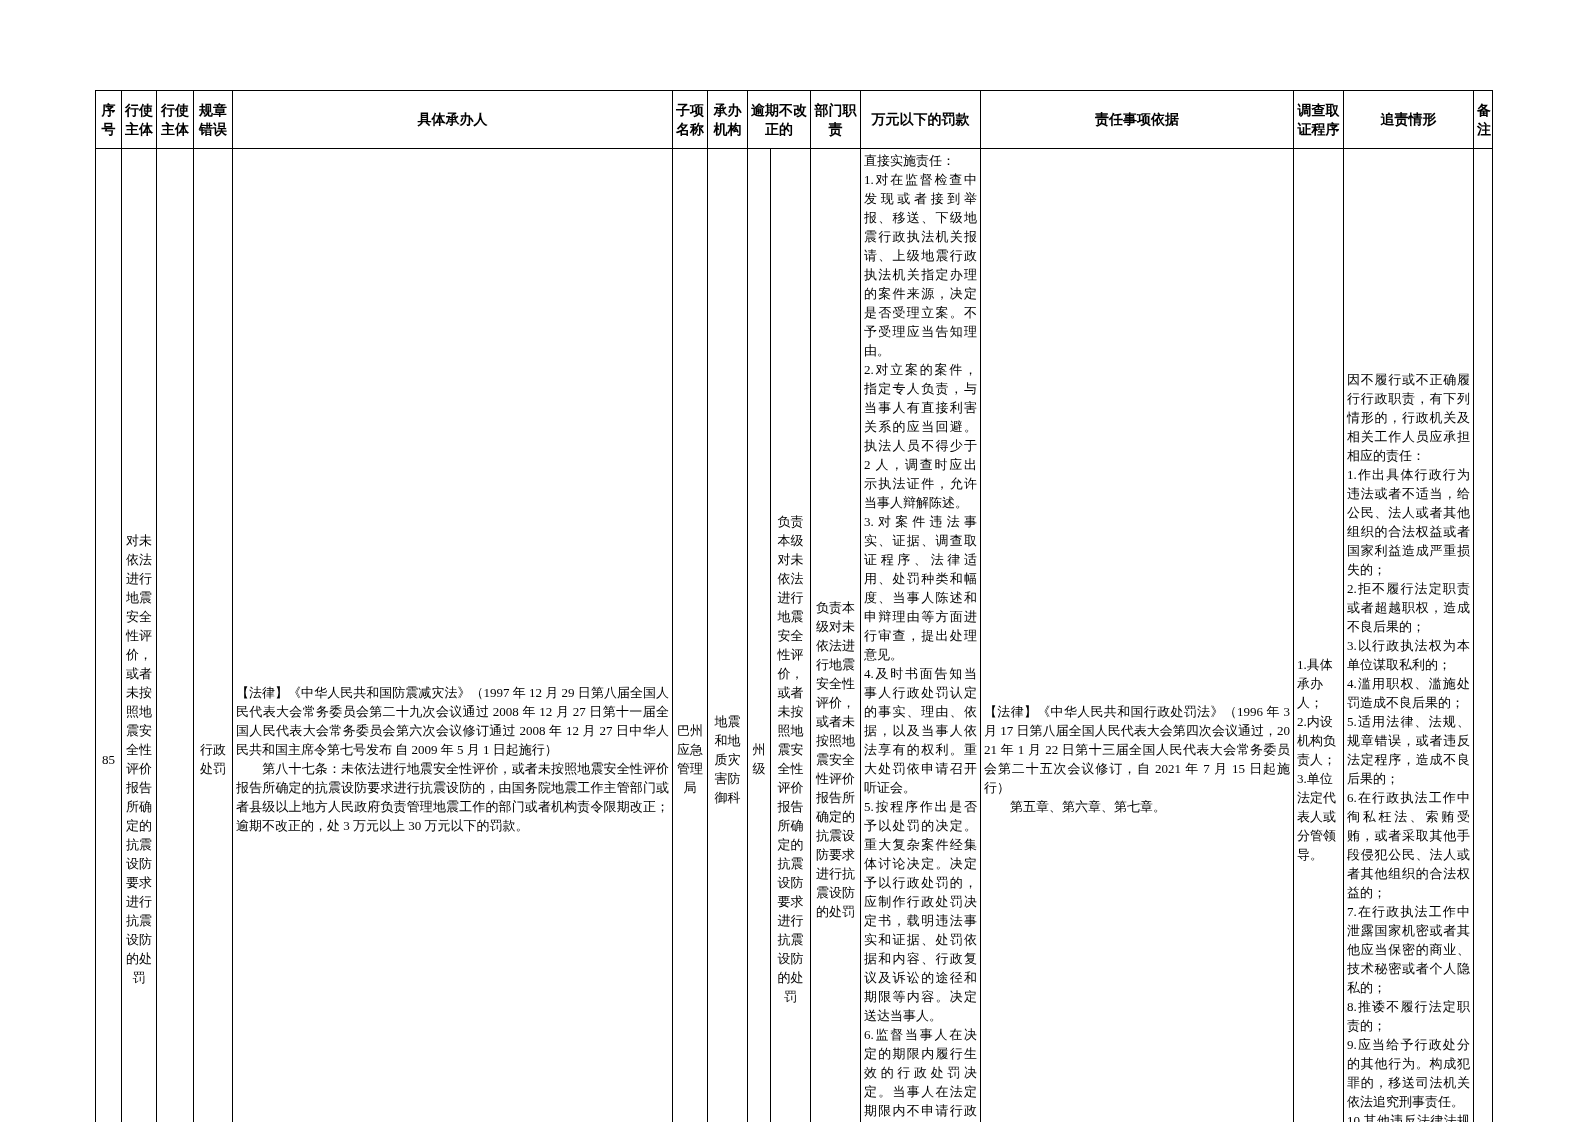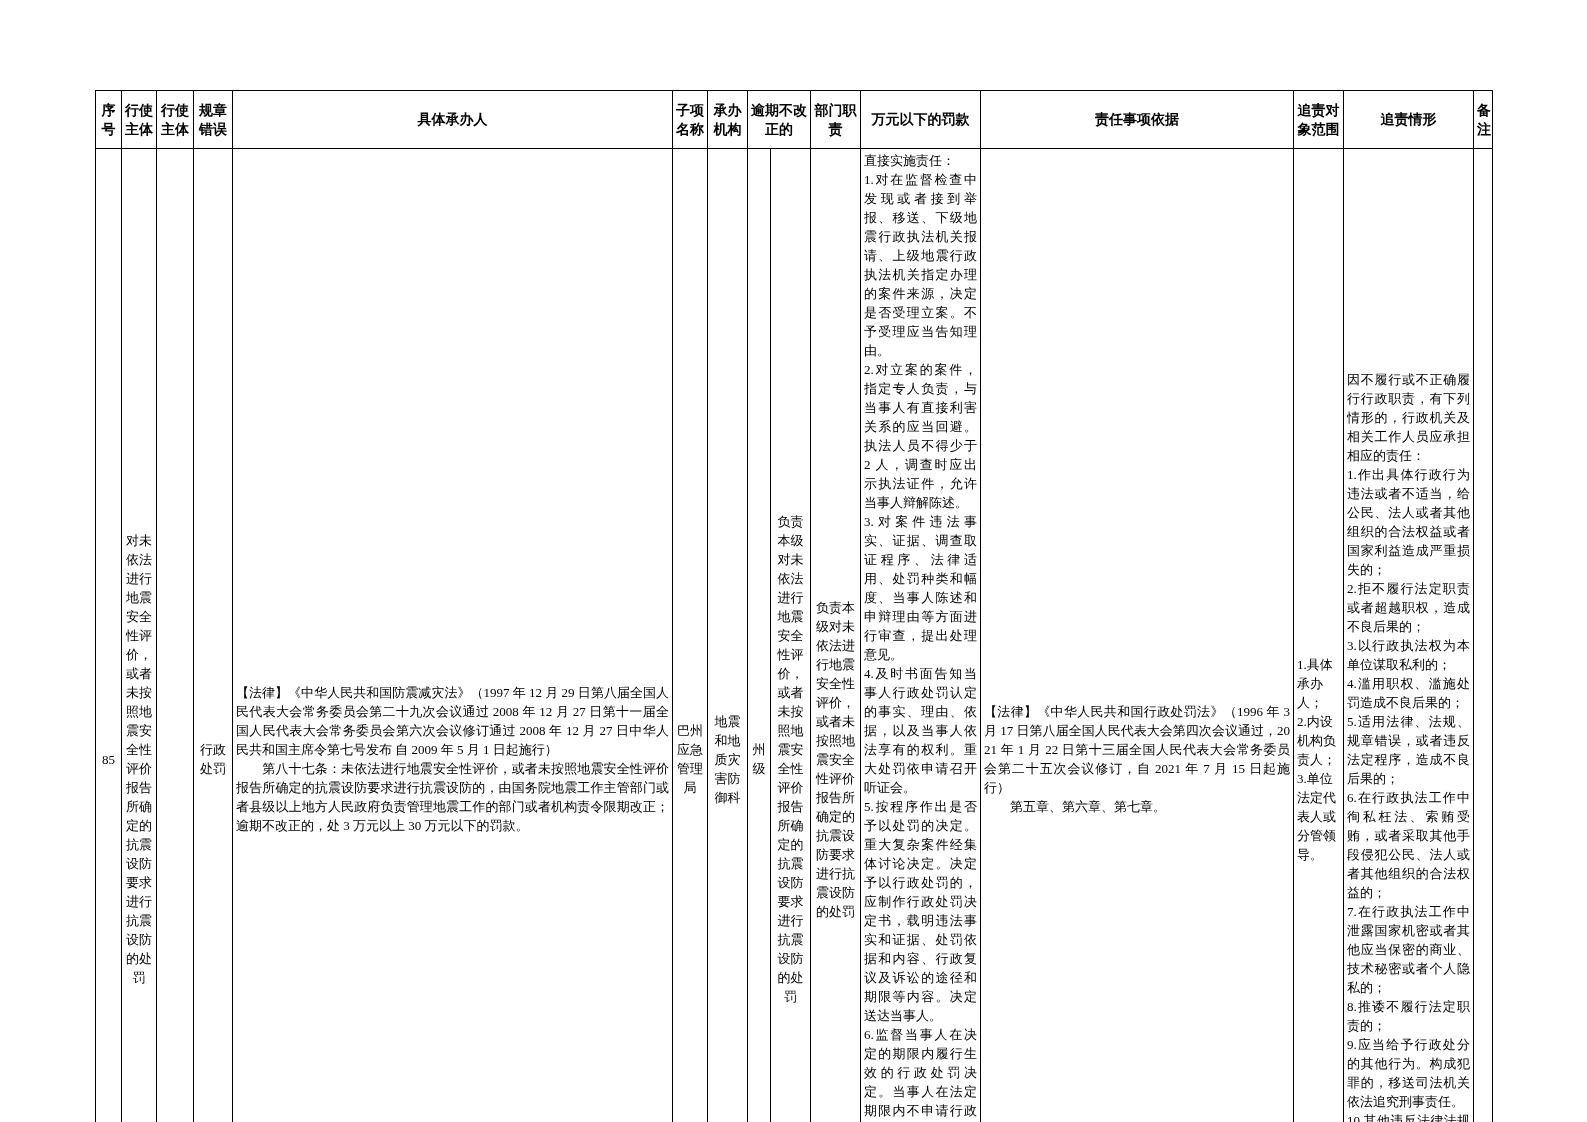--- a/index.html
+++ b/index.html
@@ -73,21 +73,21 @@
         <th>行使主体</th>
         <th>行使主体</th>
         <th>规章错误</th>
         <th>具体承办人</th>
         <th>子项名称</th>
         <th>承办机构</th>
         <th colspan="2">逾期不改正的</th>
         <th>部门职责</th>
         <th>万元以下的罚款</th>
         <th>责任事项依据</th>
-        <th>追责对象范围</th>
+        <th>调查取证程序</th>
         <th>追责情形</th>
         <th>备注</th>
       </tr>
     </thead>
     <tbody>
       <tr>
         <td class="center">85</td>
         <td class="center">对未依法进行地震安全性评价，或者未按照地震安全性评价报告所确定的抗震设防要求进行抗震设防的处罚</td>
         <td class="center"></td>
         <td class="center">行政处罚</td>

